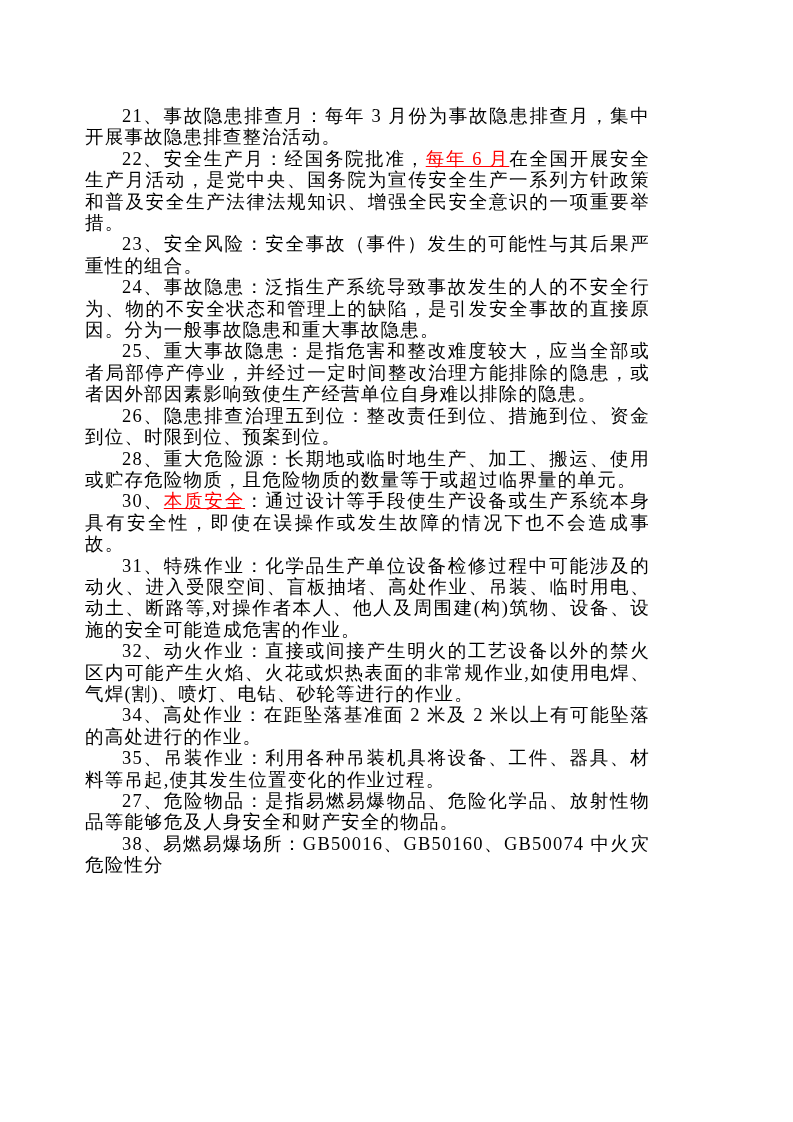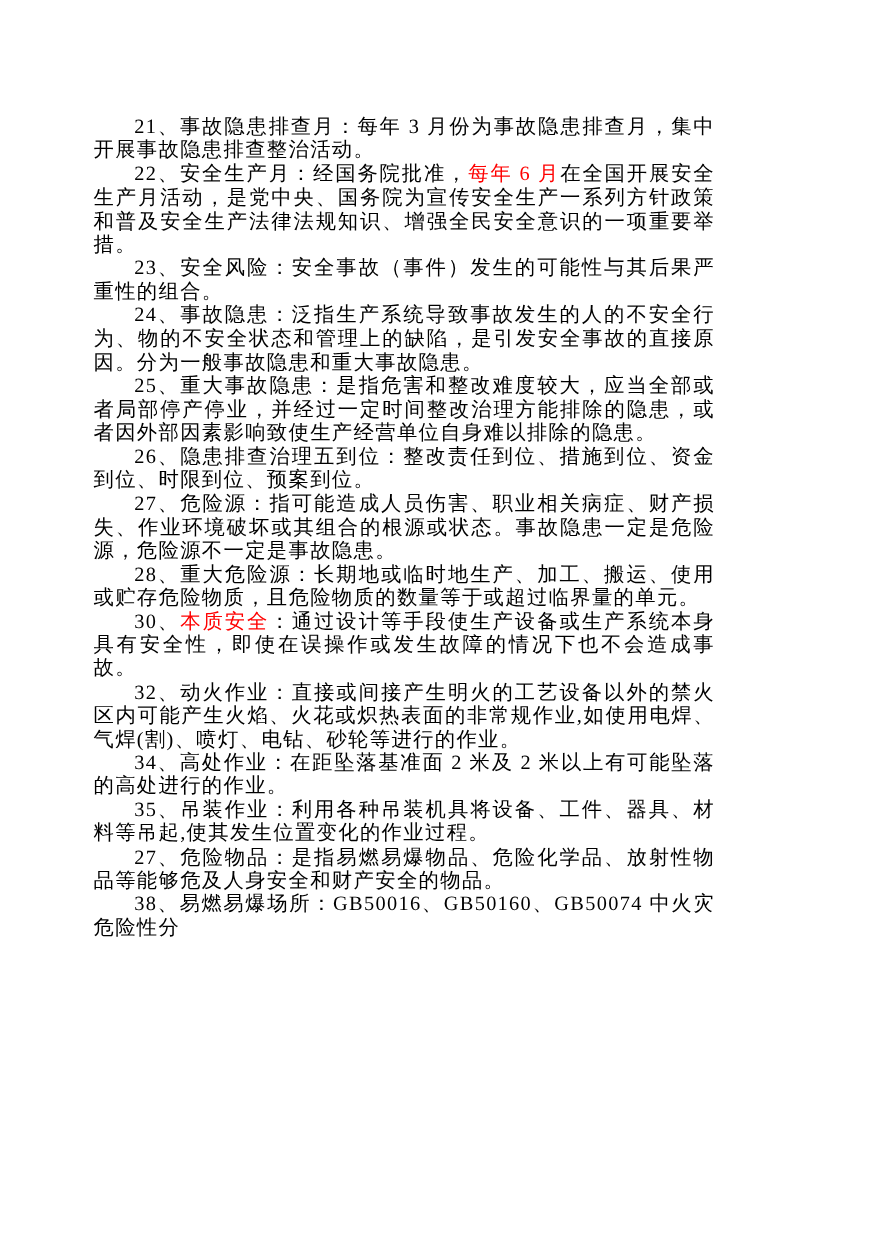--- a/index.html
+++ b/index.html
@@ -26,35 +26,36 @@
     text-align: justify;
     font-family: "Liberation Serif", "DejaVu Serif", serif;
     font-size: 18.5px;
     line-height: 21.4px;
     letter-spacing: 1.2px;
     color: #000000;
     word-break: break-all;
   }
   .content span.red {
     color: #ff0000;
+    text-decoration: underline;
   }
 </style>
 </head>
 <body>
 
 <div class="page">
   <div class="content">
       <p><span>21、事故隐患排查月：每年 3 月份为事故隐患排查月，集中开展事故隐患排查整治活动。</span></p>
       <p><span>22、安全生产月：经国务院批准，</span><span class="red">每年 6 月</span><span>在全国开展安全生产月活动，是党中央、国务院为宣传安全生产一系列方针政策和普及安全生产法律法规知识、增强全民安全意识的一项重要举措。</span></p>
       <p><span>23、安全风险：安全事故（事件）发生的可能性与其后果严重性的组合。</span></p>
       <p><span>24、事故隐患：泛指生产系统导致事故发生的人的不安全行为、物的不安全状态和管理上的缺陷，是引发安全事故的直接原因。分为一般事故隐患和重大事故隐患。</span></p>
       <p><span>25、重大事故隐患：是指危害和整改难度较大，应当全部或者局部停产停业，并经过一定时间整改治理方能排除的隐患，或者因外部因素影响致使生产经营单位自身难以排除的隐患。</span></p>
       <p><span>26、隐患排查治理五到位：整改责任到位、措施到位、资金到位、时限到位、预案到位。</span></p>
-      <p><span>27、危险源：指可能造成人员伤害、职业相关病症、财产损失、作业环境破坏或其组合的根源或状态。事故隐患一定是危险源，危险源不一定是事故隐患。</span></p>
       <p><span>28、重大危险源：长期地或临时地生产、加工、搬运、使用或贮存危险物质，且危险物质的数量等于或超过临界量的单元。</span></p>
       <p><span>30、</span><span class="red">本质安全</span><span>：通过设计等手段使生产设备或生产系统本身具有安全性，即使在误操作或发生故障的情况下也不会造成事故。</span></p>
+      <p><span>31、特殊作业：化学品生产单位设备检修过程中可能涉及的动火、进入受限空间、盲板抽堵、高处作业、吊装、临时用电、动土、断路等,对操作者本人、他人及周围建(构)筑物、设备、设施的安全可能造成危害的作业。</span></p>
       <p><span>32、动火作业：直接或间接产生明火的工艺设备以外的禁火区内可能产生火焰、火花或炽热表面的非常规作业,如使用电焊、气焊(割)、喷灯、电钻、砂轮等进行的作业。</span></p>
       <p><span>34、高处作业：在距坠落基准面 2 米及 2 米以上有可能坠落的高处进行的作业。</span></p>
       <p><span>35、吊装作业：利用各种吊装机具将设备、工件、器具、材料等吊起,使其发生位置变化的作业过程。</span></p>
       <p><span>27、危险物品：是指易燃易爆物品、危险化学品、放射性物品等能够危及人身安全和财产安全的物品。</span></p>
       <p><span>38、易燃易爆场所：GB50016、GB50160、GB50074 中火灾危险性分</span></p>
     </div>
 </div>
 
 </body></html>

